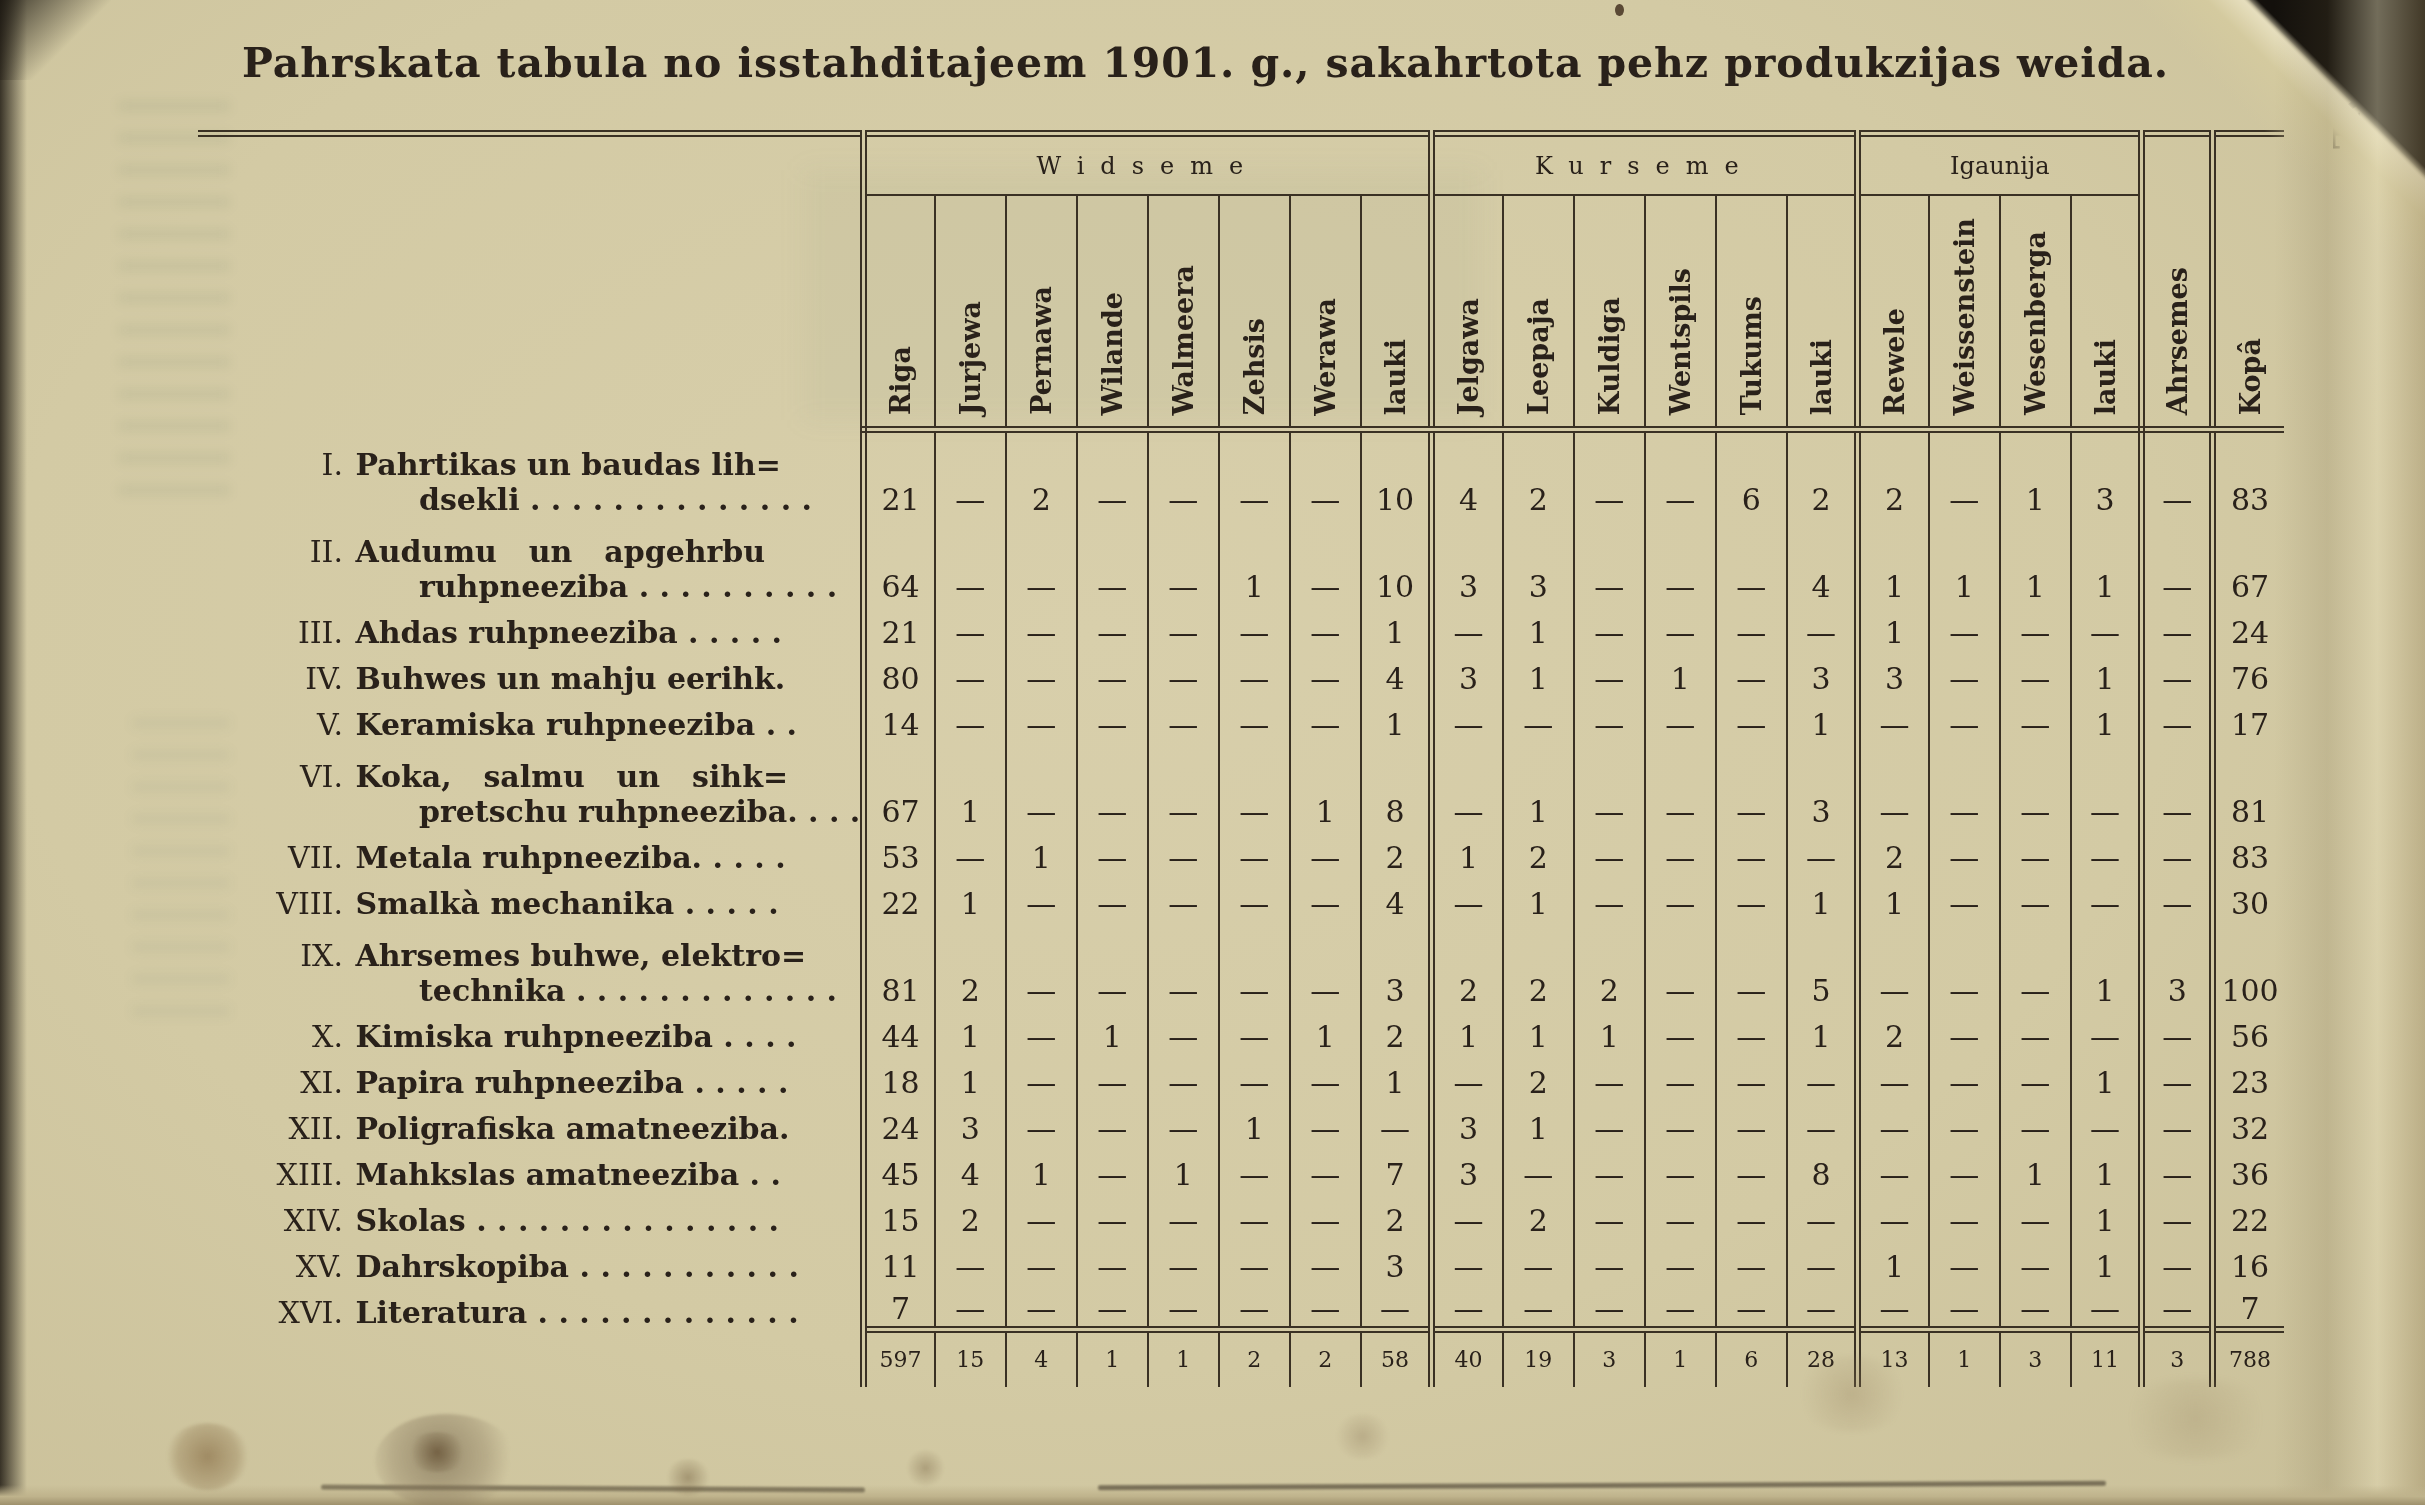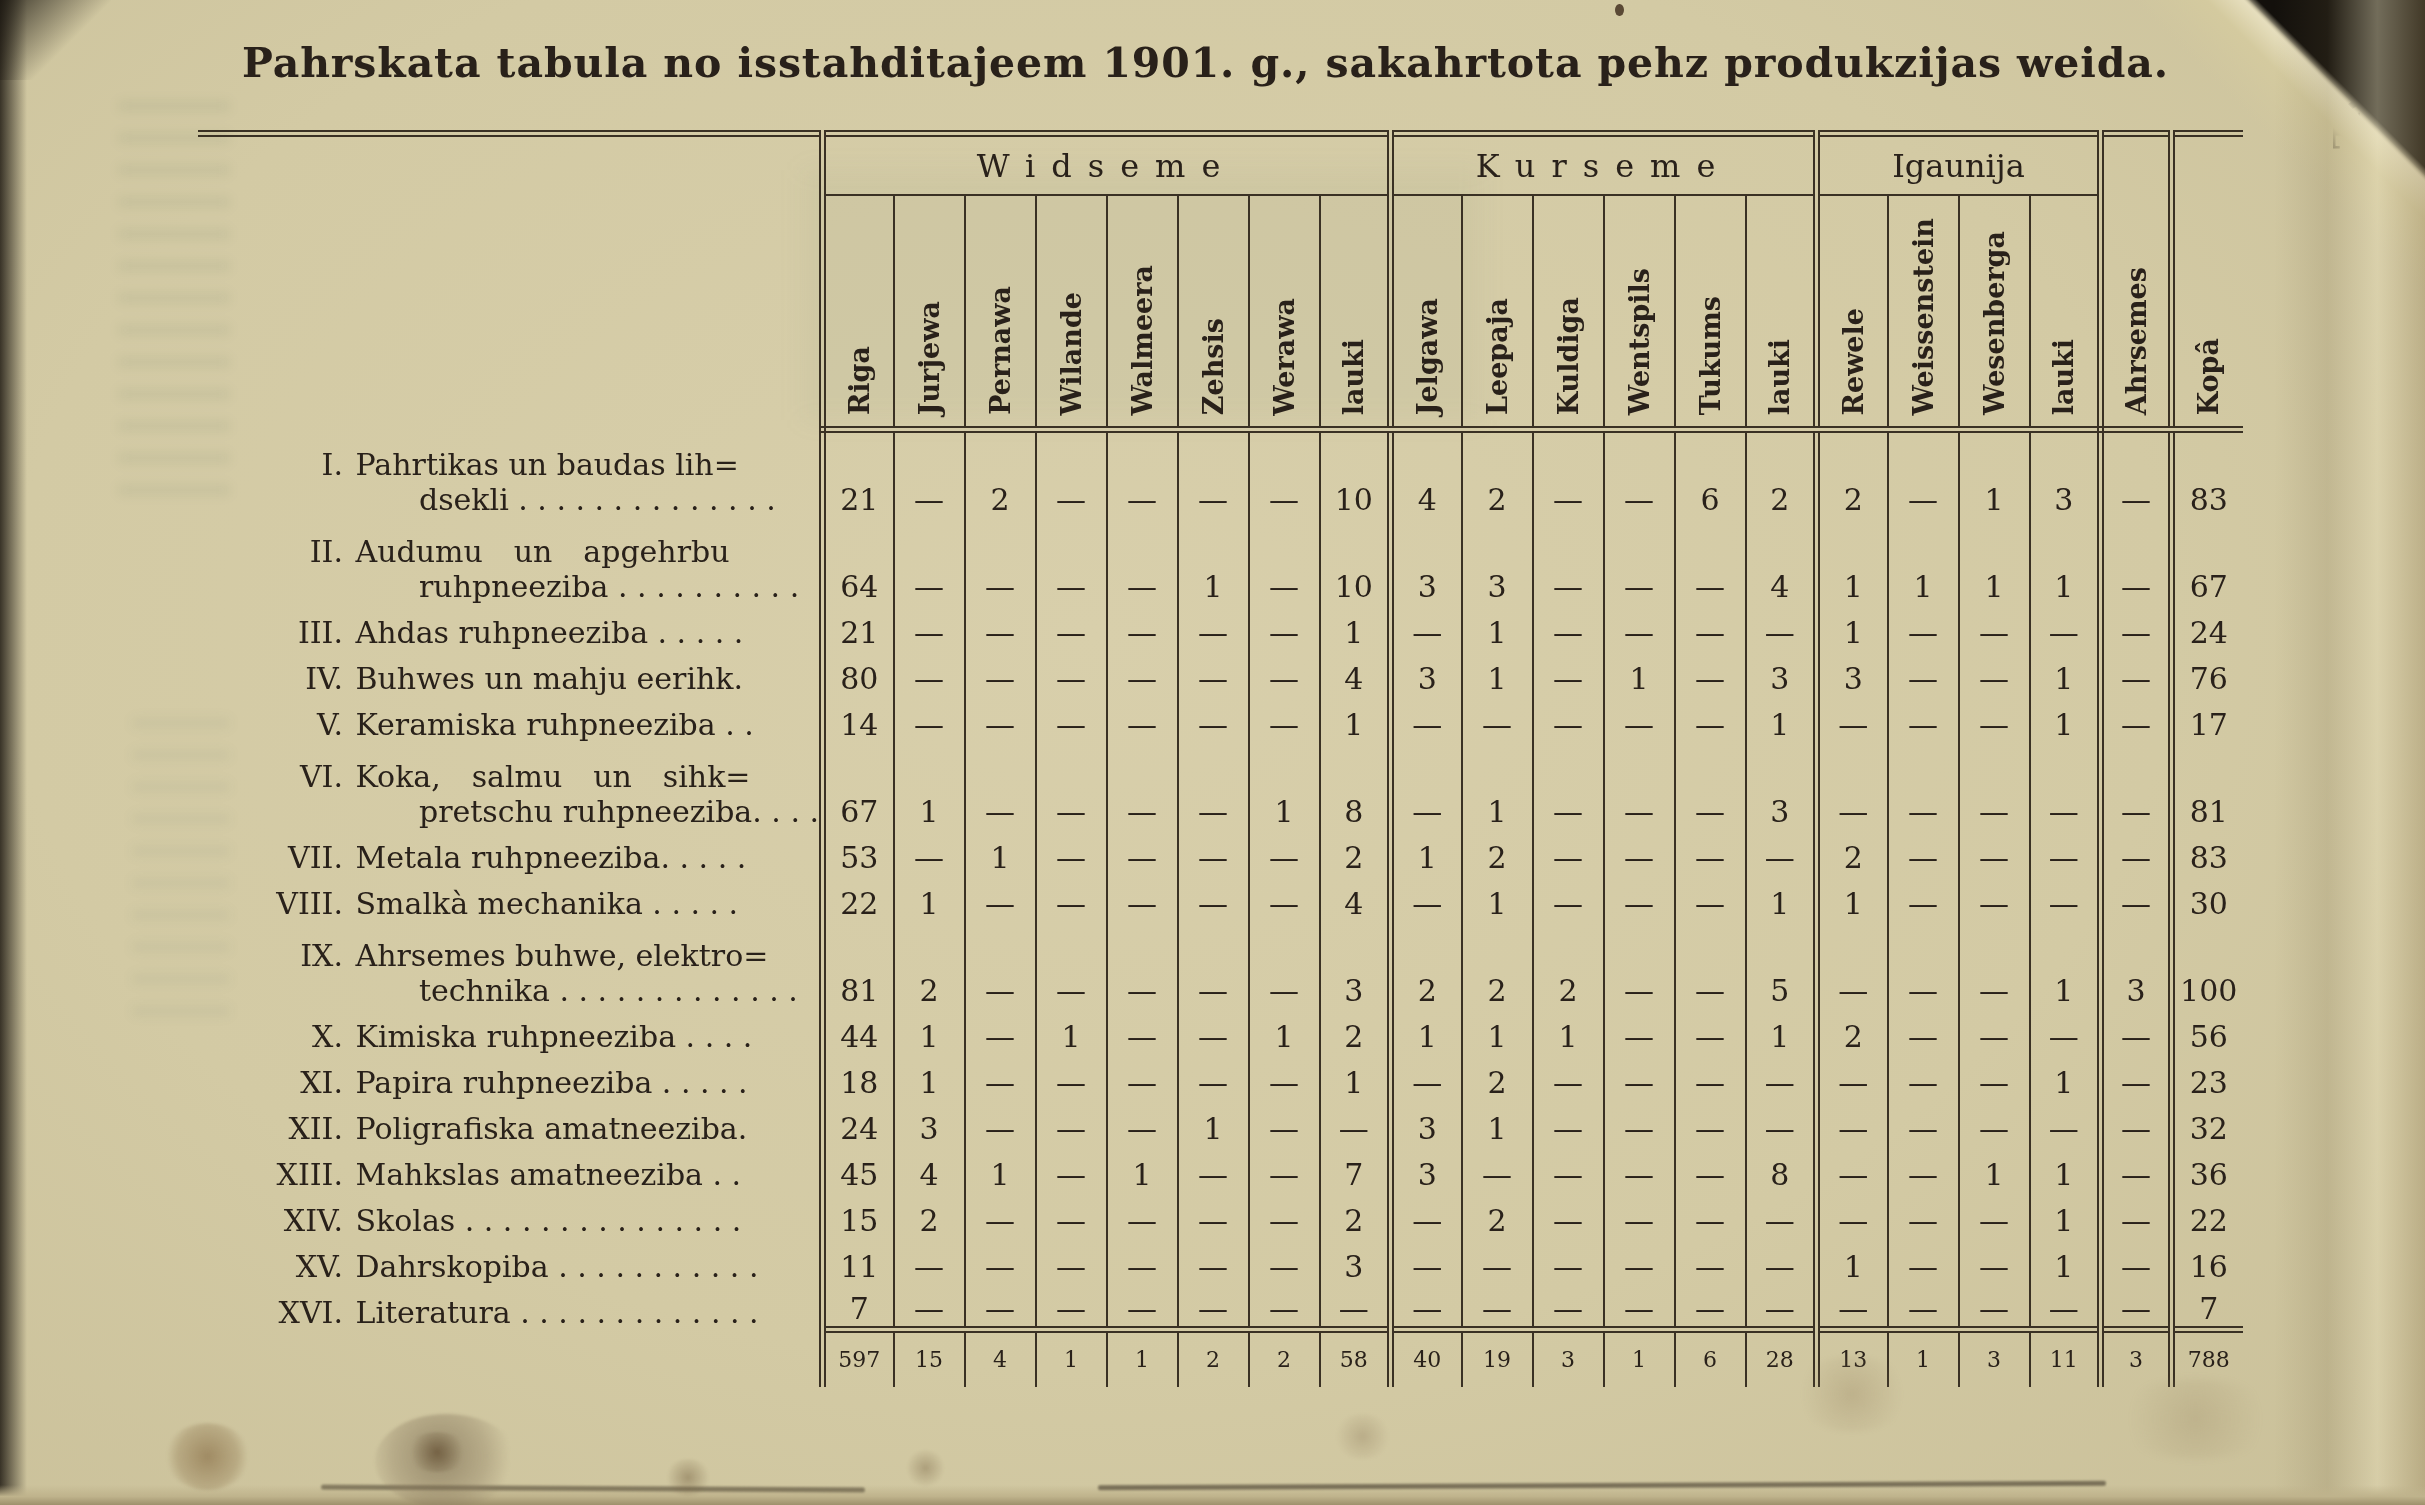--- a/index.html
+++ b/index.html
@@ -62,41 +62,41 @@
   .page-marker{position:absolute;top:100px;right:52px;font-size:37px;font-weight:bold;
     transform:rotate(90deg);transform-origin:center;}
 
   
   table.report{position:absolute;left:198px;top:130px;border-collapse:collapse;
     border-top:7.1px double var(--ink);table-layout:fixed;}
   table.report th, table.report td{padding:0;font-weight:normal;}
   th.corner{border:none;}
   th.group-head{border-left:7.1px double var(--ink);border-bottom:2.7px solid var(--ink);
     height:57px;text-align:center;vertical-align:middle;
-    font-size:32px;font-weight:bold;}
+    font-size:24px;font-weight:bold;}
   tr.head-groups th.group-head:nth-child(2),
   tr.head-groups th.group-head:nth-child(3){letter-spacing:16px;}
   th.col-head{border-left:2.7px solid var(--ink);border-bottom:7.1px double var(--ink);
     height:230px;vertical-align:bottom;}
   th.col-head.gs{border-left:7.1px double var(--ink);}
   th.extra-head{border-left:7.1px double var(--ink);border-bottom:7.1px double var(--ink);
     vertical-align:bottom;}
   .vname{writing-mode:vertical-rl;transform:rotate(180deg);
     font-size:27px;font-weight:bold;white-space:nowrap;
     display:block;margin:0 auto 10.7px auto;}
   td.data-cell{border-left:2.7px solid var(--ink);text-align:center;vertical-align:bottom;
     font-size:30px;padding:0 1.8px 8px 1.8px;}
   td.data-cell.gs{border-left:7.1px double var(--ink);}
   td.label-cell{border:none;vertical-align:bottom;font-size:30px;font-weight:bold;
     padding-bottom:6.2px;}
   tr.data-row{height:46px;}
   tr.data-row.two-line{height:87px;}
   .lab-line{display:flex;align-items:baseline;}
   .lab-num{flex:none;width:145px;text-align:right;padding-right:12.5px;}
-  .lab-txt{white-space:nowrap;}
+  .lab-txt{white-space:nowrap;font-weight:bold;}
   .lab-line2{padding-left:221px;white-space:nowrap;}
   tbody tr:nth-child(2) .lab-line .lab-txt,
   tbody tr:nth-child(6) .lab-line .lab-txt{word-spacing:21.4px;}
   tr.totals-row{height:57px;}
   tr.totals-row td.data-cell{border-top:7.1px double var(--ink);vertical-align:middle;
     font-size:22px;padding-bottom:0;}
   tr.totals-row td.label-cell{border-top:none;}
 </style>
 </head>
 <body>

